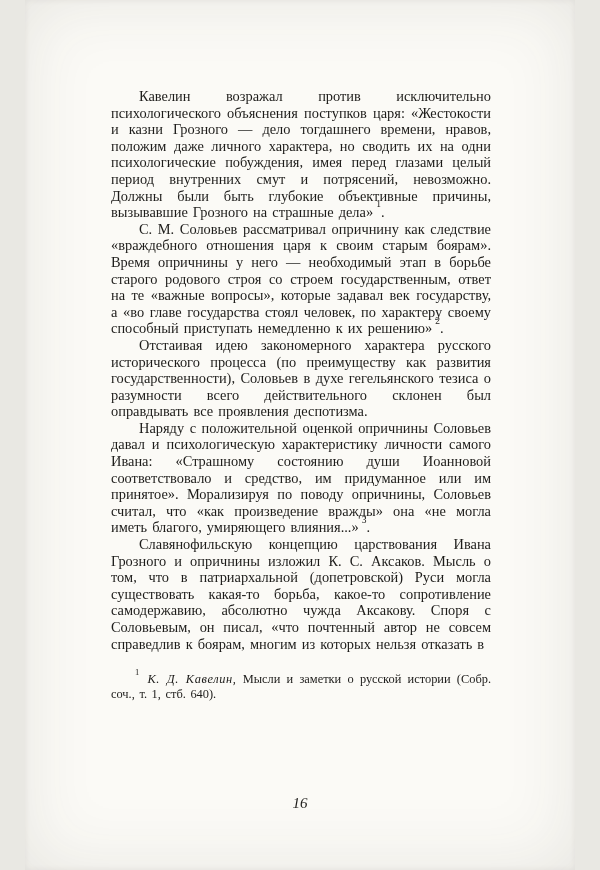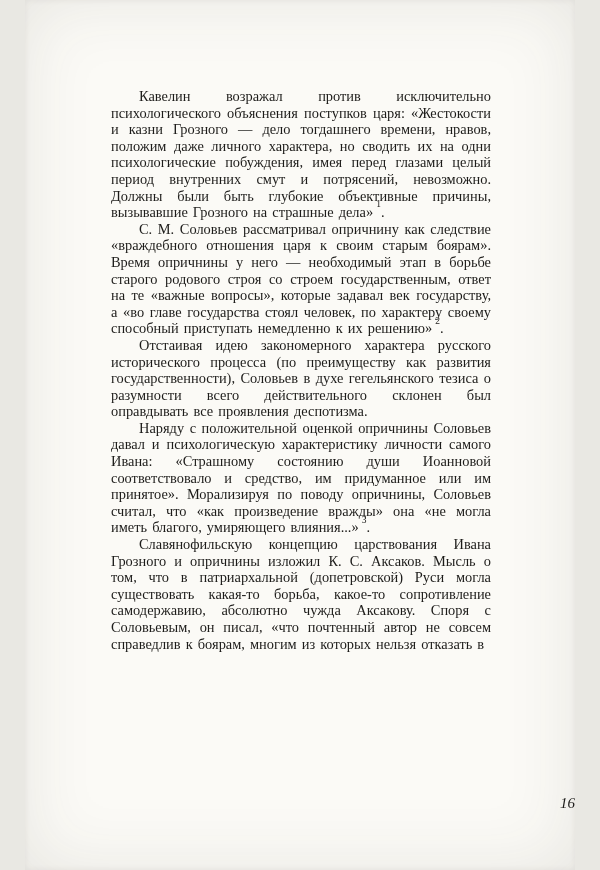--- a/index.html
+++ b/index.html
@@ -54,21 +54,21 @@
   }
   .fn-author {
     font-style: italic;
     letter-spacing: 0.6px;
   }
   .page-number {
     position: absolute;
     left: 0;
     right: 0;
     bottom: 58px;
-    text-align: right;
+    text-align: center;
     font-style: italic;
     font-size: 15px;
     color: #1d1c1a;
   }
 </style>
 </head>
 <body>
 
 <div class="scan-page">
 
@@ -81,20 +81,23 @@
     <p><span>Отстаивая идею закономерного характера русского исторического процесса (по преимуществу как развития государственности), Соловьев в духе гегельянского тезиса о разумности всего действительного склонен был оправдывать все проявления деспотизма.</span><sup class="fnref"></sup><span></span></p>
 
     <p><span>Наряду с положительной оценкой опричнины Соловьев давал и психологическую характеристику личности самого Ивана: «Страшному состоянию души Иоанновой соответствовало и средство, им придуманное или им принятое». Морализируя по поводу опричнины, Соловьев считал, что «как произведение вражды» она «не могла иметь благого, умиряющего влияния...»</span><sup class="fnref">3</sup><span>.</span></p>
 
     <p><span>Славянофильскую концепцию царствования Ивана Грозного и опричнины изложил К. С. Аксаков. Мысль о том, что в патриархальной (допетровской) Руси могла существовать какая-то борьба, какое-то сопротивление самодержавию, абсолютно чужда Аксакову. Споря с Соловьевым, он писал, «что почтенный автор не совсем справедлив к боярам, многим из которых нельзя отказать в</span><sup class="fnref"></sup><span></span></p>
 
   </div>
 
   <div class="footnotes">
 
+    <p><sup class="fnref">1</sup>
+      <span class="fn-author">К. Д. Кавелин,</span>
+      <span>Мысли и заметки о русской истории (Собр. соч., т. 1, стб. 640).</span></p>
 
 
 
   </div>
 
   <div class="page-number">16</div>
 
 </div>
 
 </body></html>

